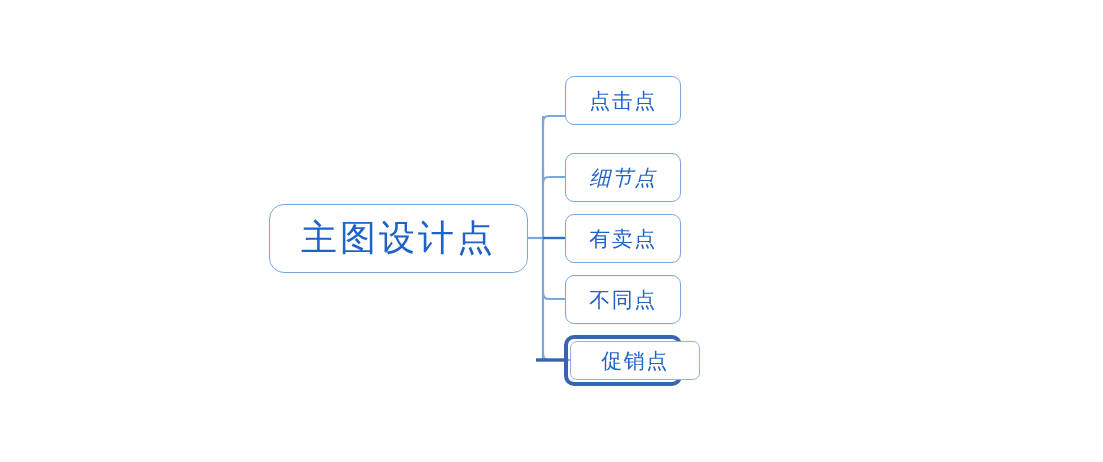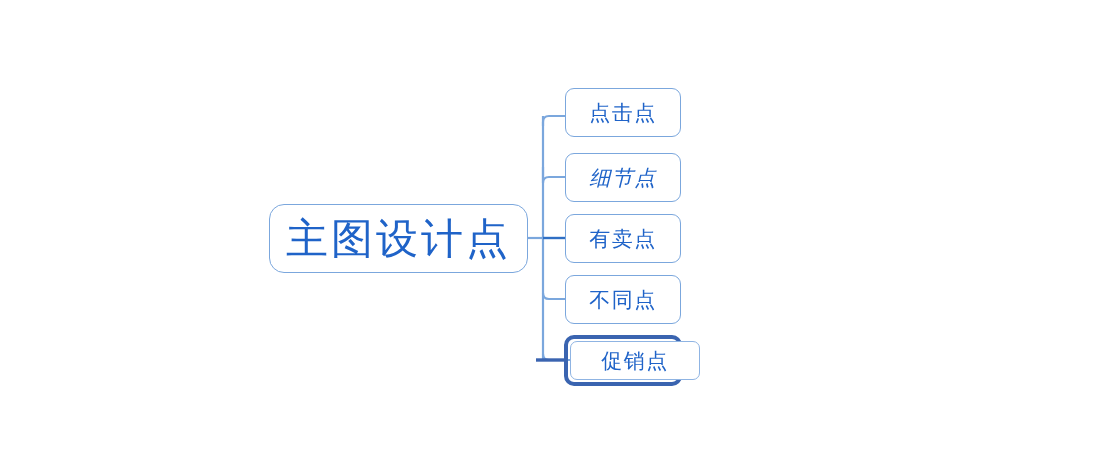--- a/index.html
+++ b/index.html
@@ -32,34 +32,34 @@
     white-space: nowrap;
   }
   .node-root {
     left: 269px;
     top: 204px;
     width: 259px;
     height: 69px;
     border: 1.6px solid #7ba7dd;
     border-radius: 15px;
     color: #1f63c8;
-    font-size: 42px;
+    font-size: 36px;
     letter-spacing: 3px;
   }
   .node-child {
     left: 565px;
     width: 116px;
     height: 49px;
     border: 1.6px solid #7ba7dd;
     border-radius: 9px;
     color: #1f63c8;
     font-size: 21px;
     letter-spacing: 1.5px;
   }
-  .child-0 { top: 88px; text-align: right; }
+  .child-0 { top: 76px; text-align: right; }
   .child-1 { top: 153px; font-style: italic; }
   .child-2 { top: 214px; align-items: center; }
   .child-3 { top: 275px; }
 
   .node-child.is-selected {
     left: 570px;
     top: 341px;
     width: 130px;
     height: 39px;
     border: 1.4px solid #8fb4e3;

